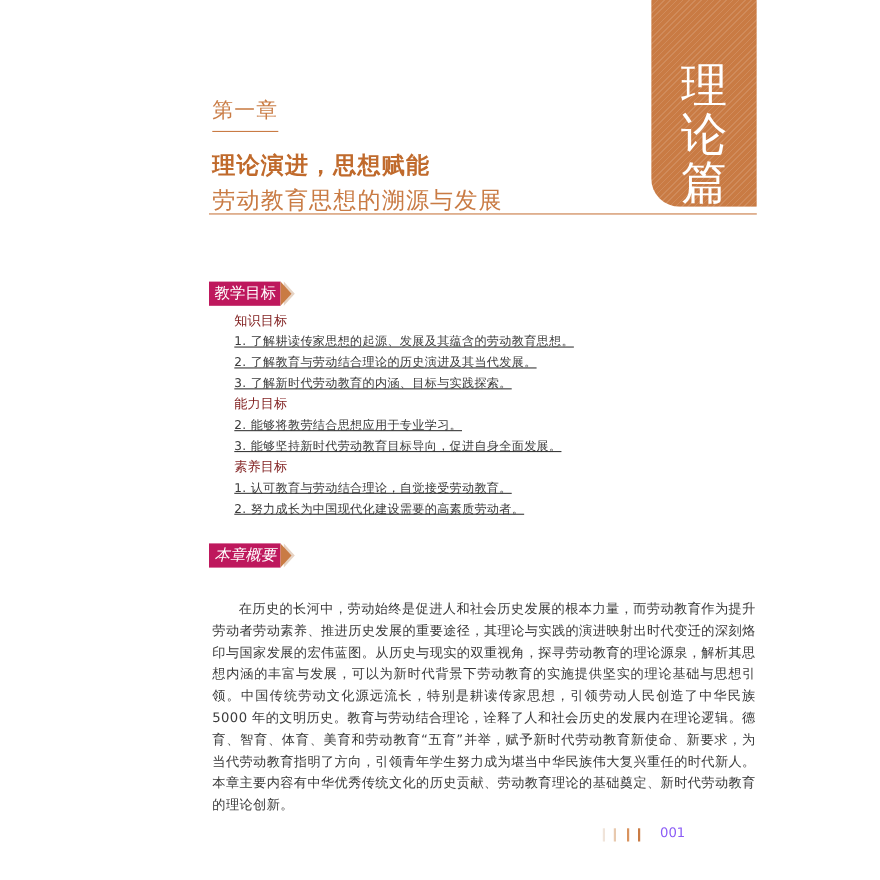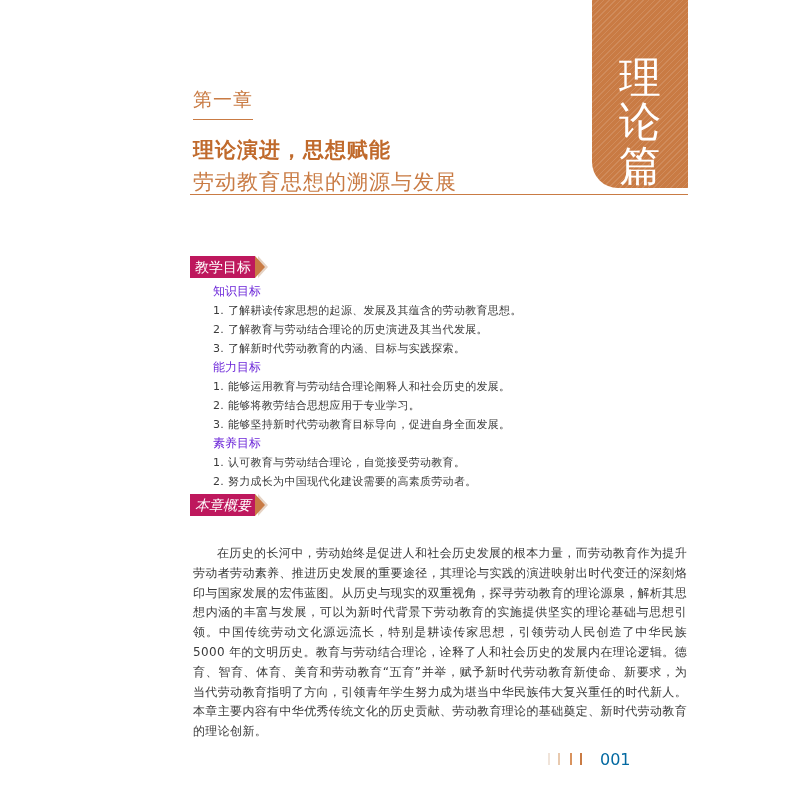--- a/index.html
+++ b/index.html
@@ -43,32 +43,32 @@
       border-top: 11px solid transparent; border-bottom: 11px solid transparent;
       border-left: 10px solid #c97b44;
     }
     .section-tag::before {
       content: ""; position: absolute; right: -13px; top: 0;
       border-top: 11px solid transparent; border-bottom: 11px solid transparent;
       border-left: 10px solid #e6d3c4;
     }
 
     .goals { position: absolute; left: 213px; top: 282px; width: 470px; }
-    .goal-heading { font-size: 12px; color: #6d28d9; height: 19px; line-height: 19px; }
-    .goal-item { font-size: 11px; color: #3a3a3a; height: 19px; line-height: 19px; letter-spacing: 0.3px; }
+    .goal-heading { font-size: 12px; color: #7f1d1d; height: 19px; line-height: 19px; }
+    .goal-item { font-size: 11px; color: #3a3a3a; height: 19px; line-height: 19px; letter-spacing: 0.3px; text-decoration: underline; }
 
     .summary {
       position: absolute; left: 193px; top: 544px; width: 494px;
       font-size: 12px; line-height: 19.8px; color: #3a3a3a; text-align: justify;
       text-indent: 24px; letter-spacing: 0.35px;
     }
 
     .footer { position: absolute; left: 548px; top: 753px; height: 14px; }
     .bar { position: absolute; top: 0; width: 2px; height: 12px; }
-    .page-num { position: absolute; left: 600px; top: 750px; font-size: 16px; color: #0369a1; }
+    .page-num { position: absolute; left: 600px; top: 750px; font-size: 12px; color: #8b5cf6; }
   </style>
 </head>
 <body>
 
 <div class="tab">
   <div class="tab-text">
     <span>理</span>
     <span>论</span>
     <span>篇</span>
   </div>
@@ -80,21 +80,20 @@
 <div class="rule"></div>
 
 <div class="section-tag" style="left:190px; top:256px;">教学目标</div>
 
 <div class="goals">
   <div class="goal-heading">知识目标</div>
   <div class="goal-item">1. 了解耕读传家思想的起源、发展及其蕴含的劳动教育思想。</div>
   <div class="goal-item">2. 了解教育与劳动结合理论的历史演进及其当代发展。</div>
   <div class="goal-item">3. 了解新时代劳动教育的内涵、目标与实践探索。</div>
   <div class="goal-heading">能力目标</div>
-  <div class="goal-item">1. 能够运用教育与劳动结合理论阐释人和社会历史的发展。</div>
   <div class="goal-item">2. 能够将教劳结合思想应用于专业学习。</div>
   <div class="goal-item">3. 能够坚持新时代劳动教育目标导向，促进自身全面发展。</div>
   <div class="goal-heading">素养目标</div>
   <div class="goal-item">1. 认可教育与劳动结合理论，自觉接受劳动教育。</div>
   <div class="goal-item">2. 努力成长为中国现代化建设需要的高素质劳动者。</div>
 </div>
 
 <div class="section-tag" style="left:190px; top:494px;font-style:italic;">本章概要</div>
 
 <div class="summary">在历史的长河中，劳动始终是促进人和社会历史发展的根本力量，而劳动教育作为提升劳动者劳动素养、推进历史发展的重要途径，其理论与实践的演进映射出时代变迁的深刻烙印与国家发展的宏伟蓝图。从历史与现实的双重视角，探寻劳动教育的理论源泉，解析其思想内涵的丰富与发展，可以为新时代背景下劳动教育的实施提供坚实的理论基础与思想引领。中国传统劳动文化源远流长，特别是耕读传家思想，引领劳动人民创造了中华民族 5000 年的文明历史。教育与劳动结合理论，诠释了人和社会历史的发展内在理论逻辑。德育、智育、体育、美育和劳动教育“五育”并举，赋予新时代劳动教育新使命、新要求，为当代劳动教育指明了方向，引领青年学生努力成为堪当中华民族伟大复兴重任的时代新人。本章主要内容有中华优秀传统文化的历史贡献、劳动教育理论的基础奠定、新时代劳动教育的理论创新。</div>

